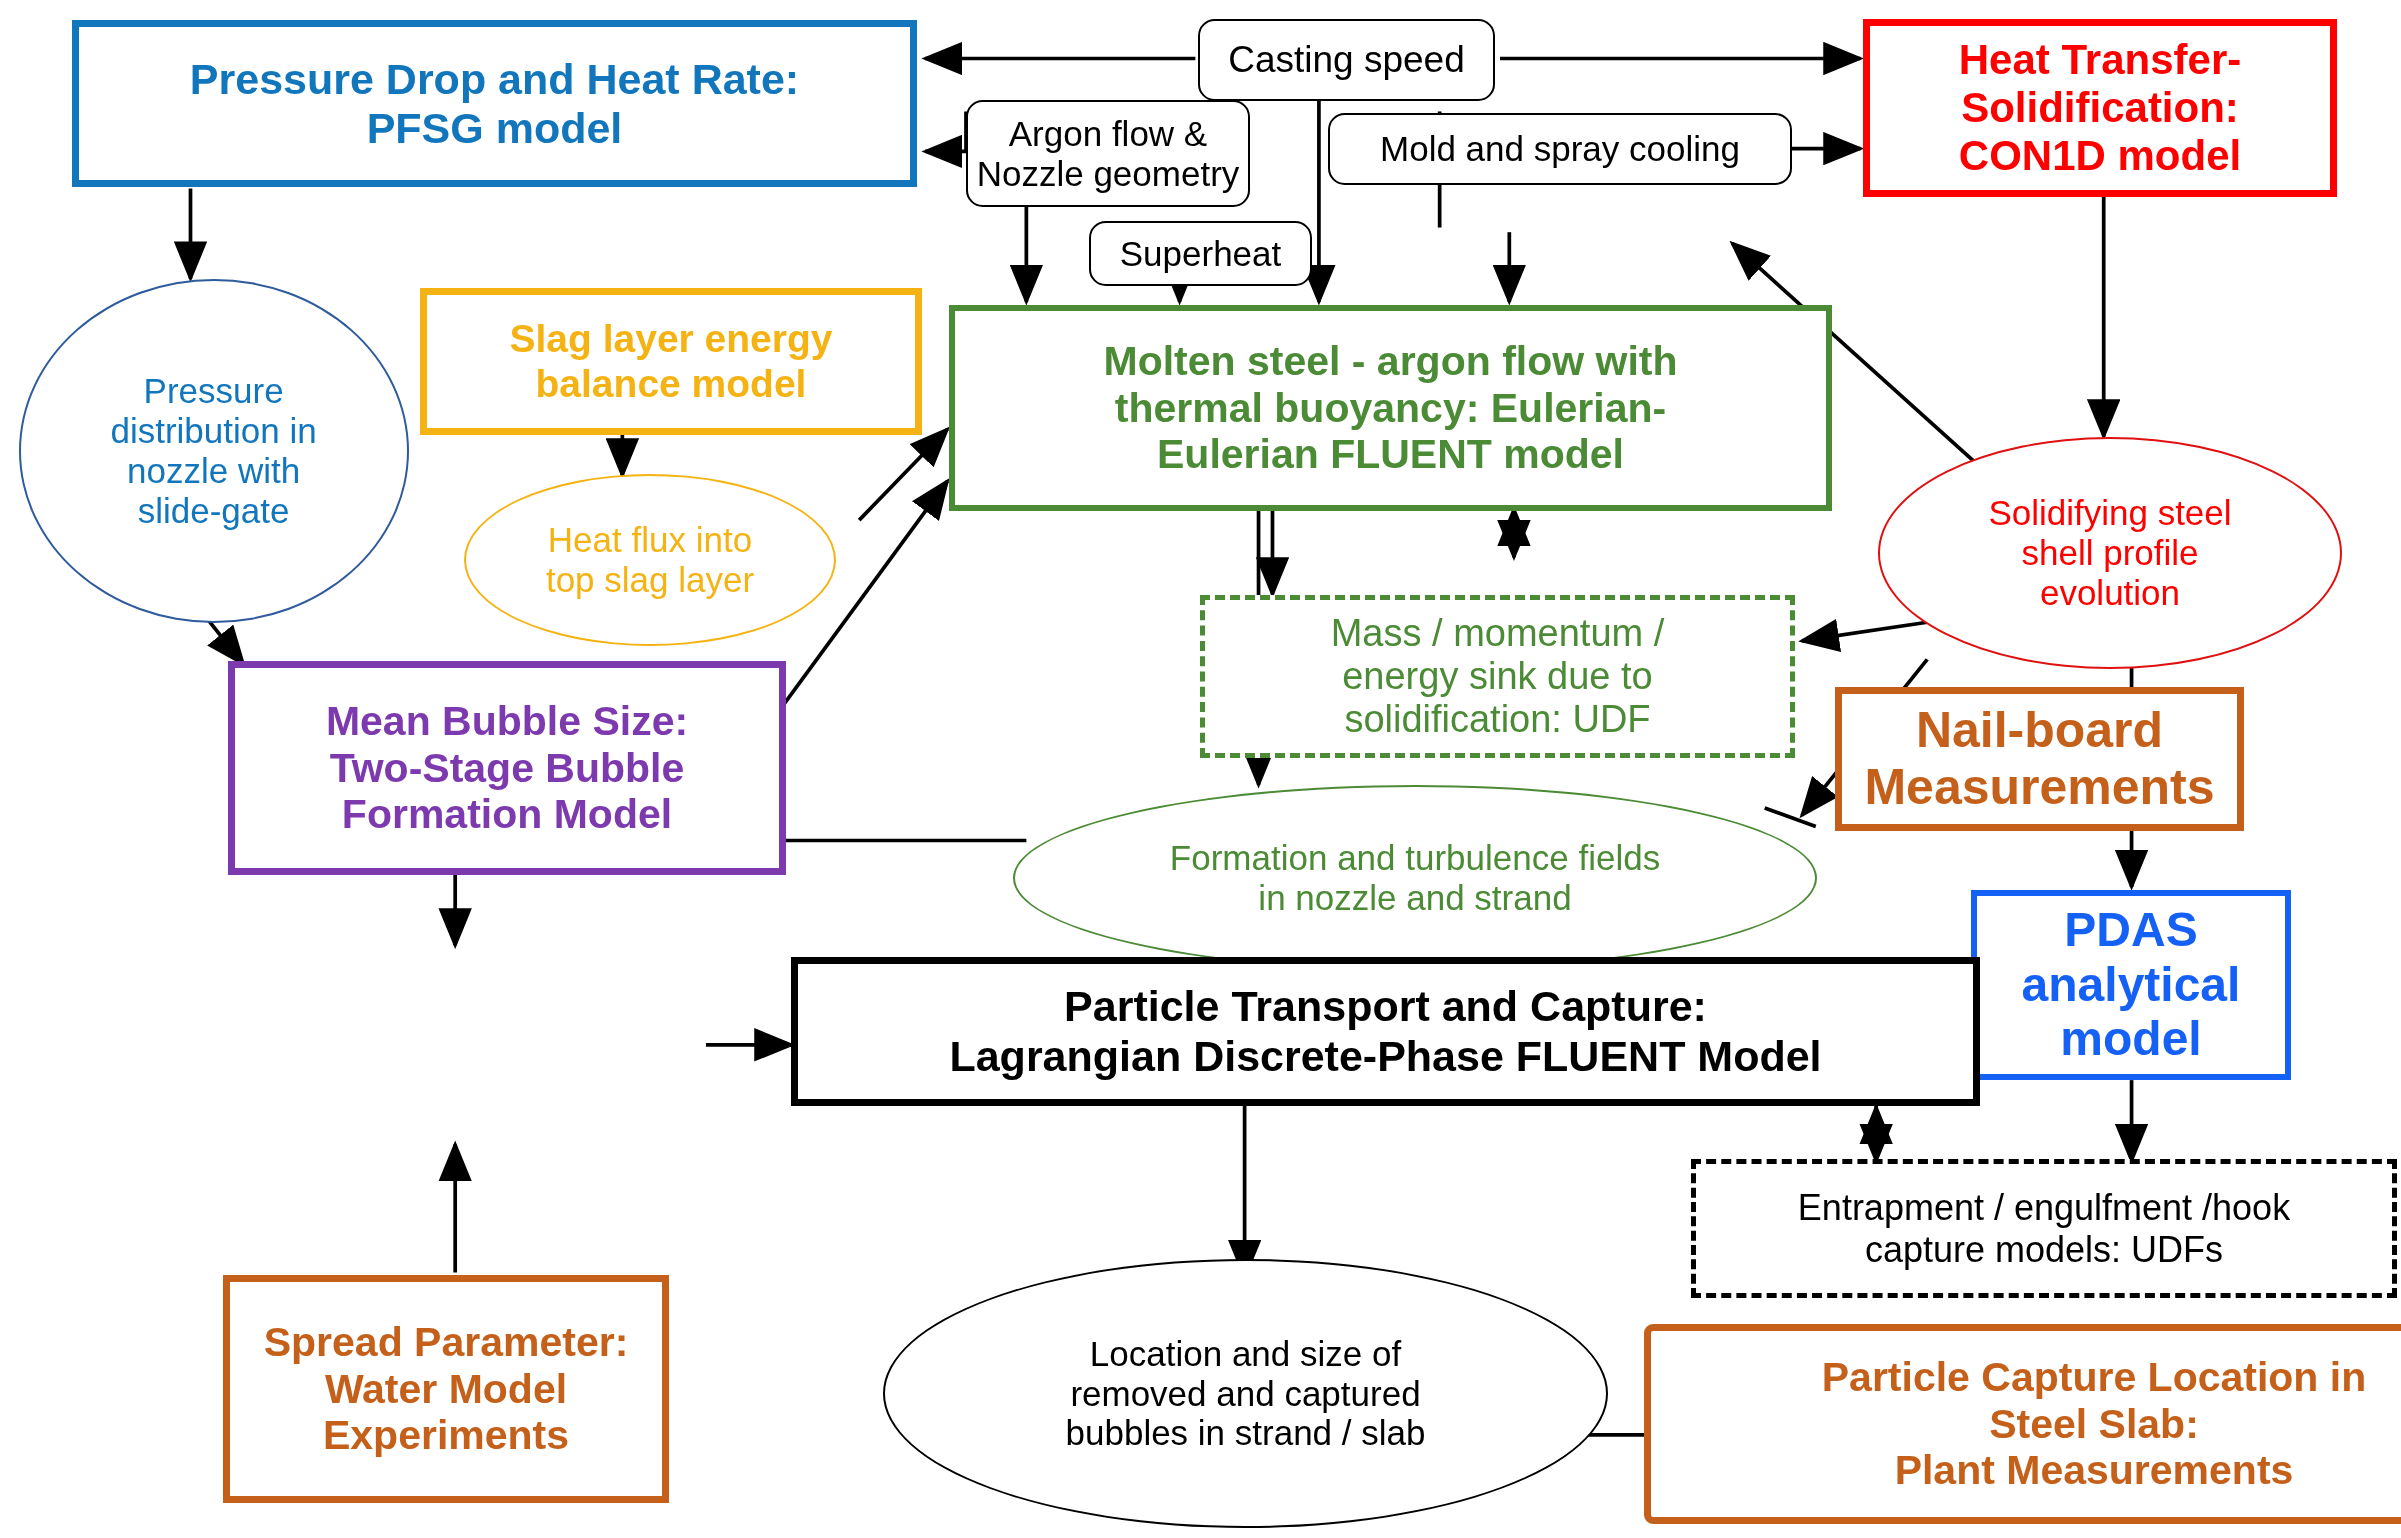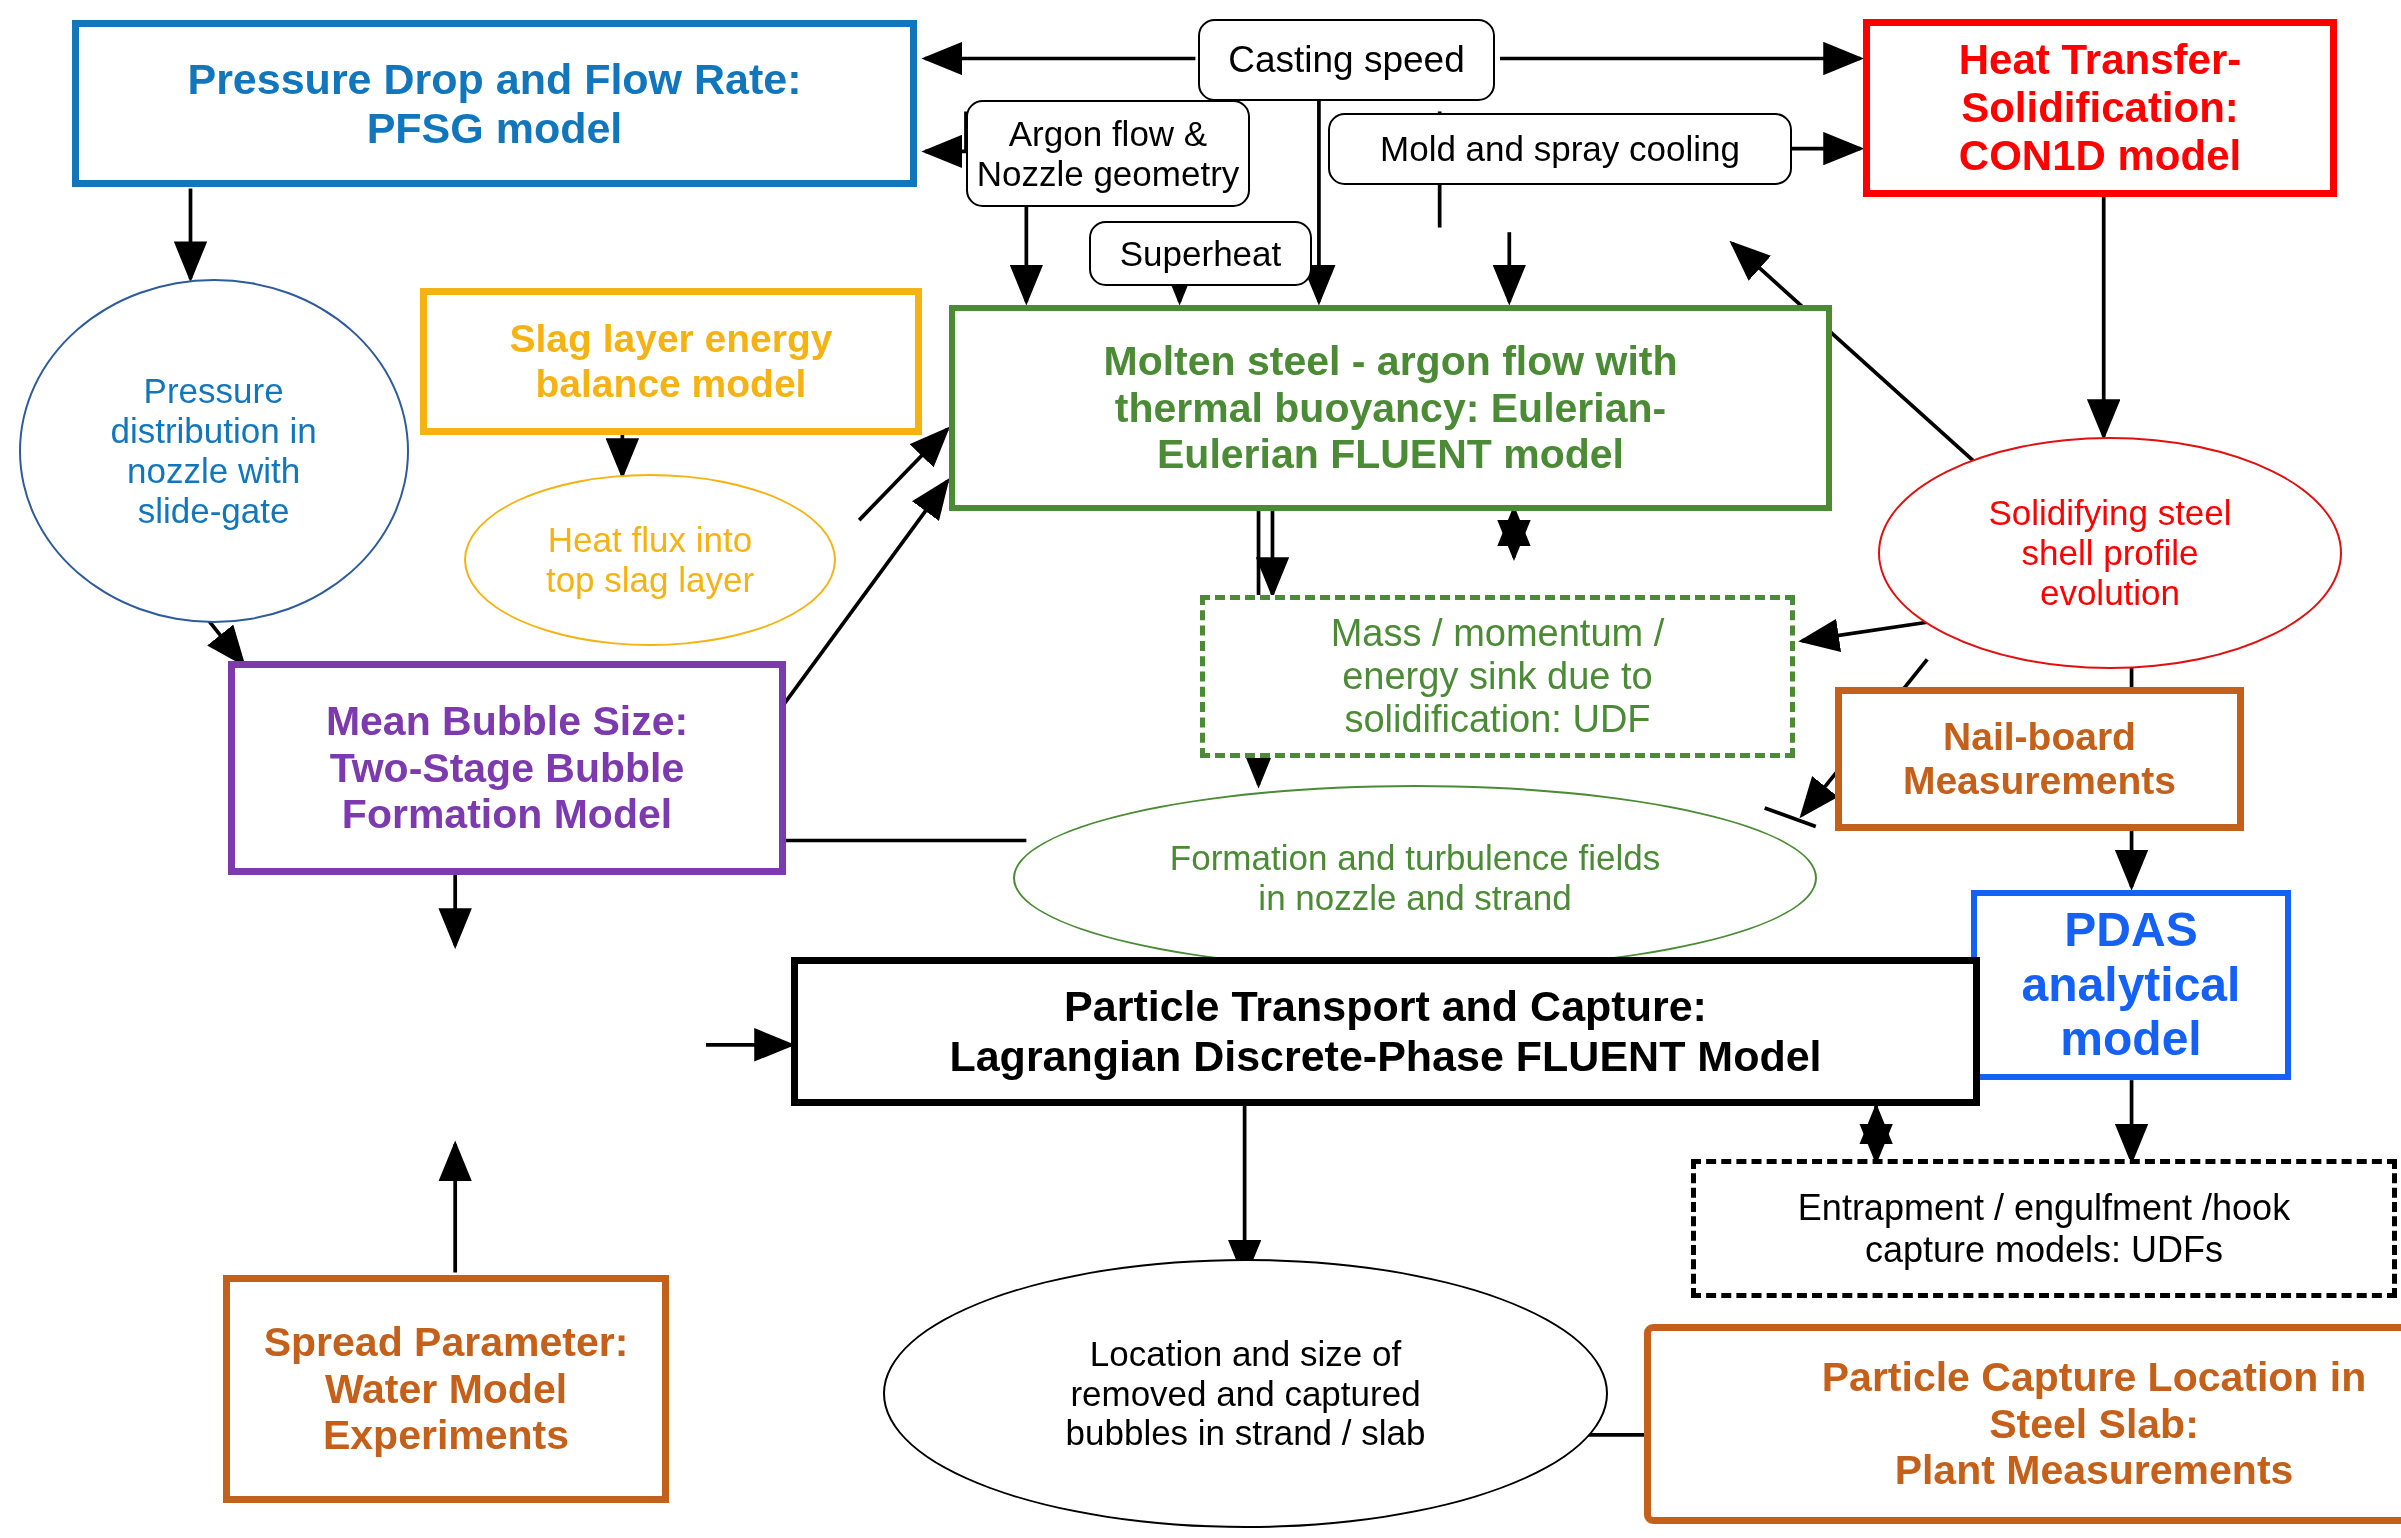--- a/index.html
+++ b/index.html
@@ -127,21 +127,21 @@
       <path d="M2295,545 L2295,590"></path>
 
       <path d="M2295,718 L2295,955" marker-end="url(#ahs)"></path>
 
       <path d="M1955,890 L1900,870"></path>
 
       <path d="M1770,1545 L1618,1545" marker-end="url(#ahs)"></path>
     </g>
   </svg>
 
-  <div class="node box blue" style="left:72px;top:20.4px;width:845px;height:167px;font-size:43px;">Pressure Drop and Flow Rate:
+  <div class="node box blue" style="left:72px;top:20.4px;width:845px;height:167px;font-size:43px;">Pressure Drop and Heat Rate:
 PFSG model</div>
 
   <div class="node pill" style="left:1198px;top:18.6px;width:297px;height:82px;font-size:37px;">Casting speed</div>
 
   <div class="node box red" style="left:1863px;top:18.6px;width:474px;height:178px;font-size:42px;">Heat Transfer-
 Solidification:
 CON1D model</div>
 
   <div class="node pill" style="left:966px;top:100px;width:284px;height:107px;font-size:35px;">Argon flow &amp;
 Nozzle geometry</div>
@@ -171,21 +171,21 @@
 evolution</div>
 
   <div class="node dashed green" style="left:1200px;top:595px;width:595px;height:163px;font-size:38px;">Mass / momentum /
 energy sink due to
 solidification: UDF</div>
 
   <div class="node box purple" style="left:228px;top:661px;width:558px;height:214px;font-size:41px;">Mean Bubble Size:
 Two-Stage Bubble
 Formation Model</div>
 
-  <div class="node box orange" style="left:1835px;top:687px;width:409px;height:144px;font-size:39px;">Nail-board
+  <div class="node box orange" style="left:1835px;top:687px;width:409px;height:144px;font-size:50px;">Nail-board
 Measurements</div>
 
   <div class="node ell green" style="left:1013px;top:785px;width:804px;height:186px;font-size:35px;">Formation and turbulence fields
 in nozzle and strand</div>
 
   <div class="node box brightblue" style="left:1971px;top:890px;width:320px;height:190px;font-size:48px;">PDAS
 analytical
 model</div>
 
 

